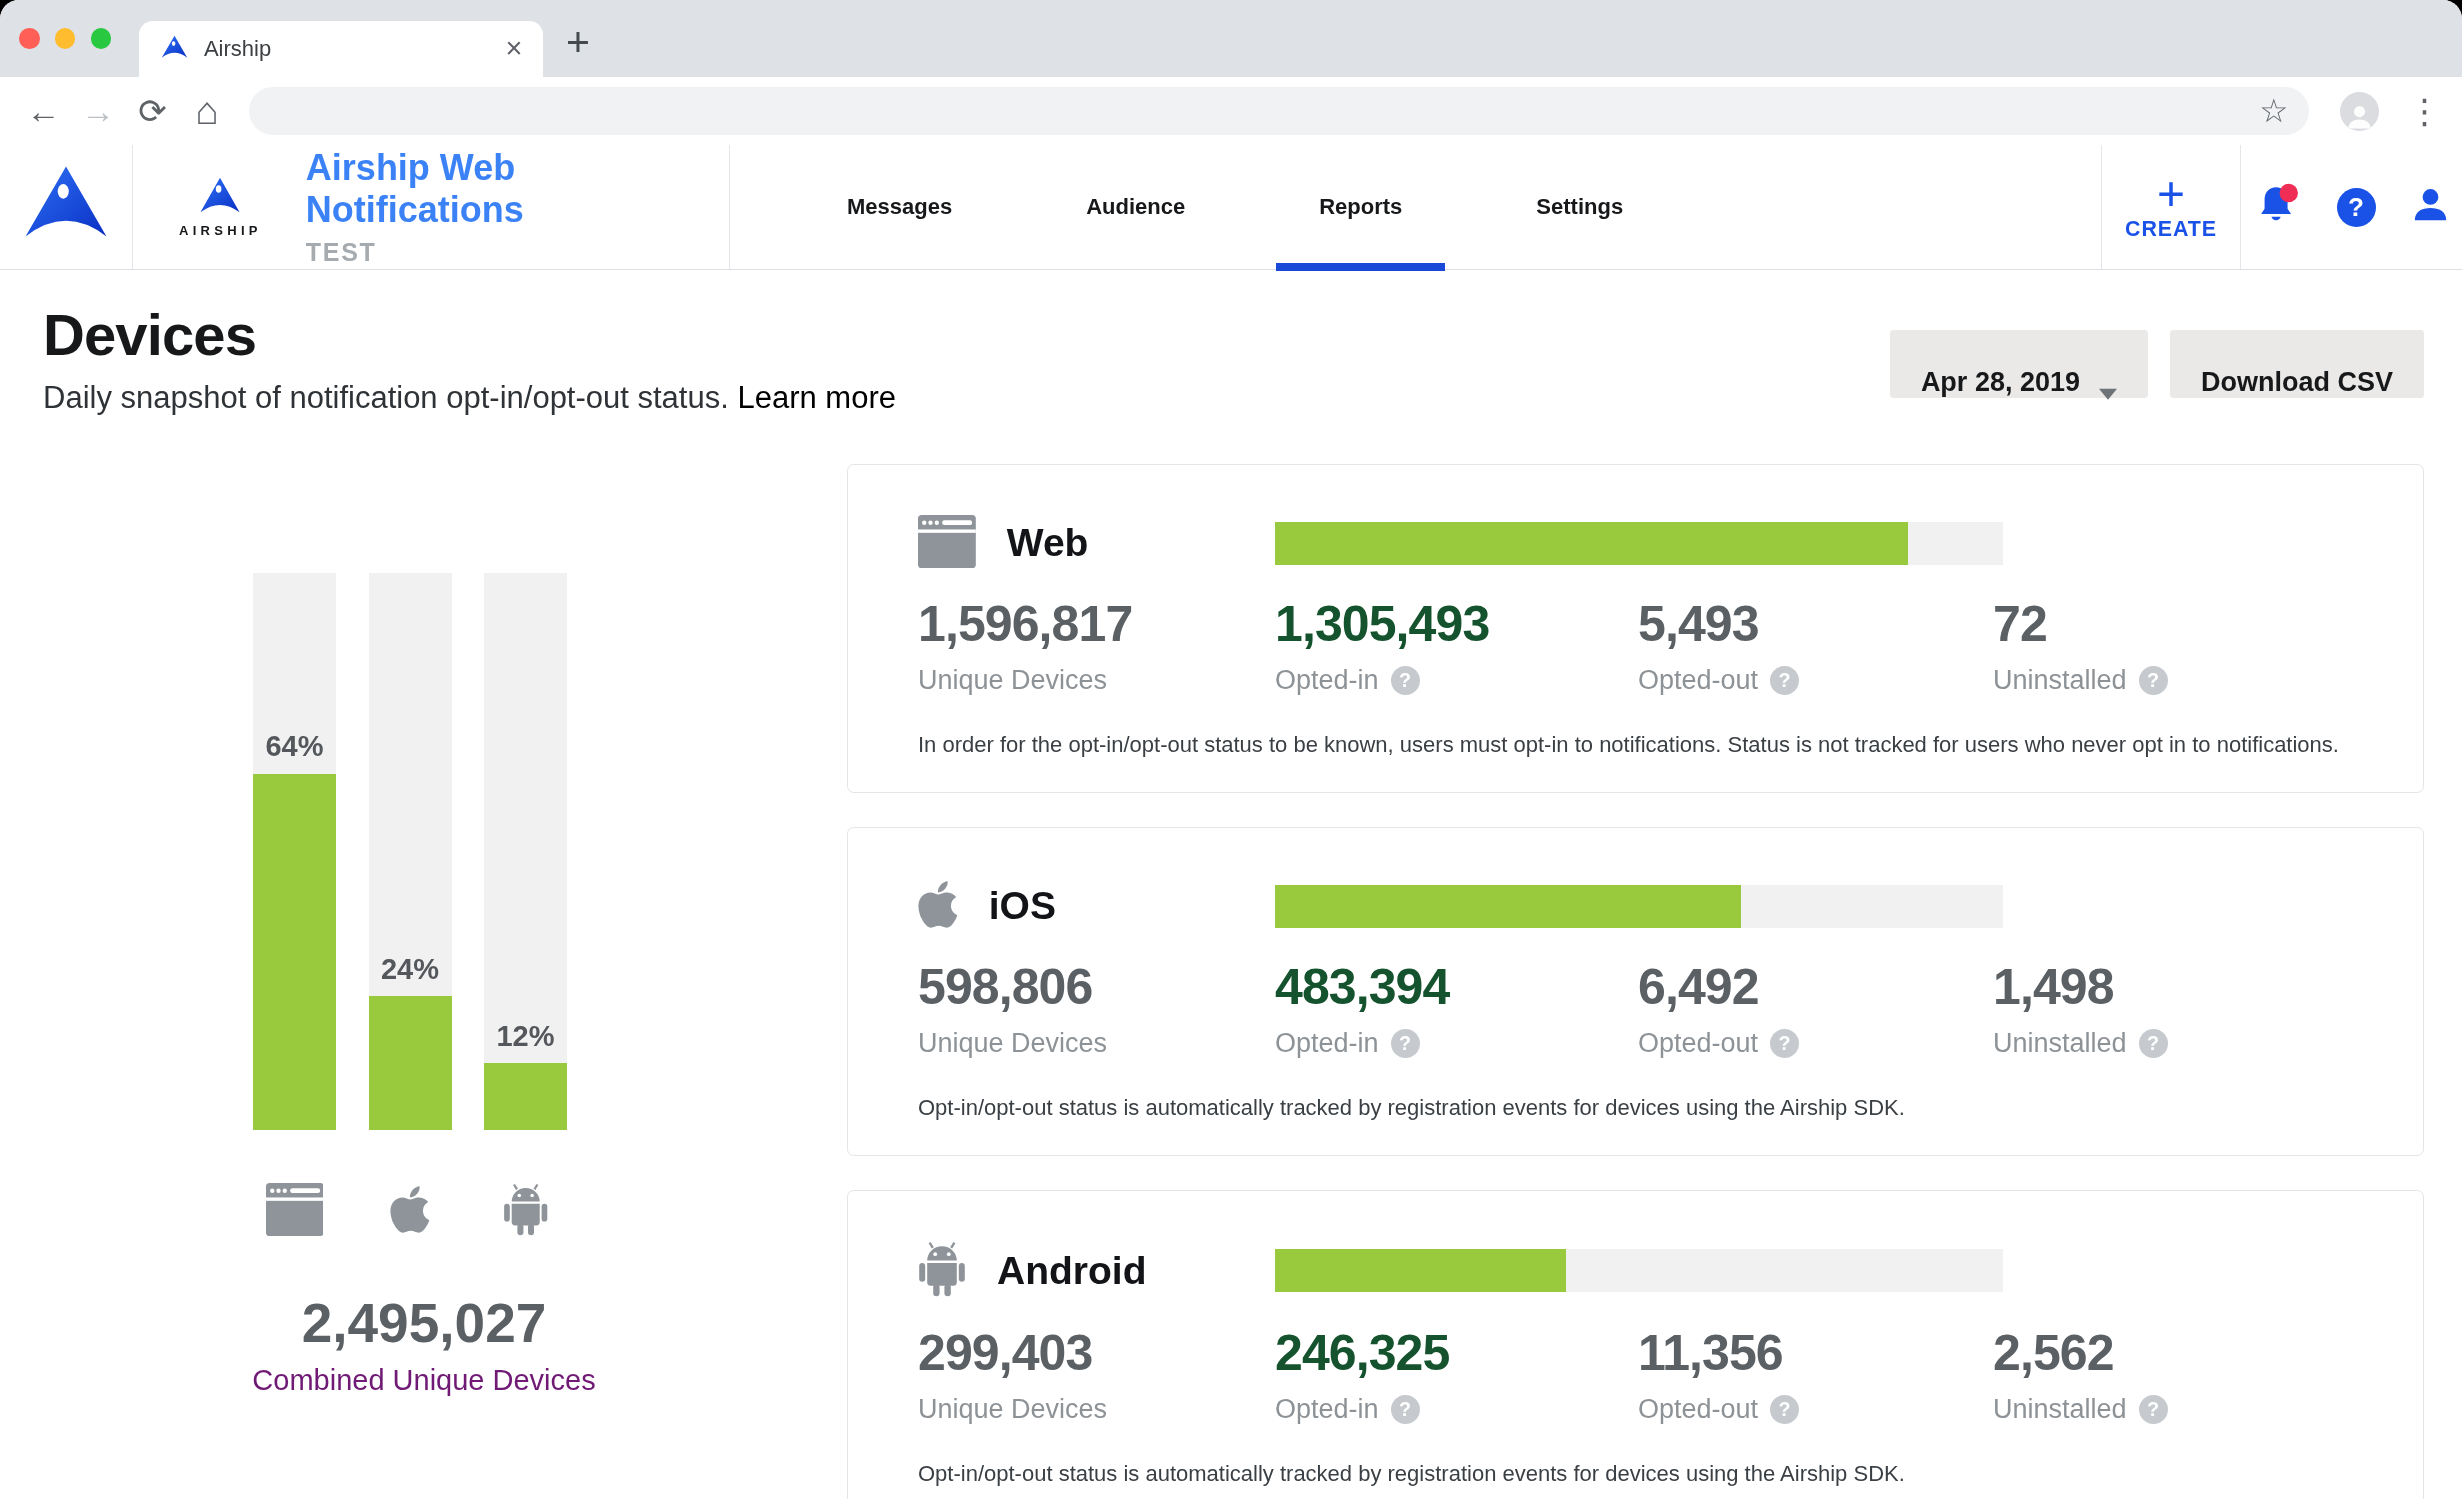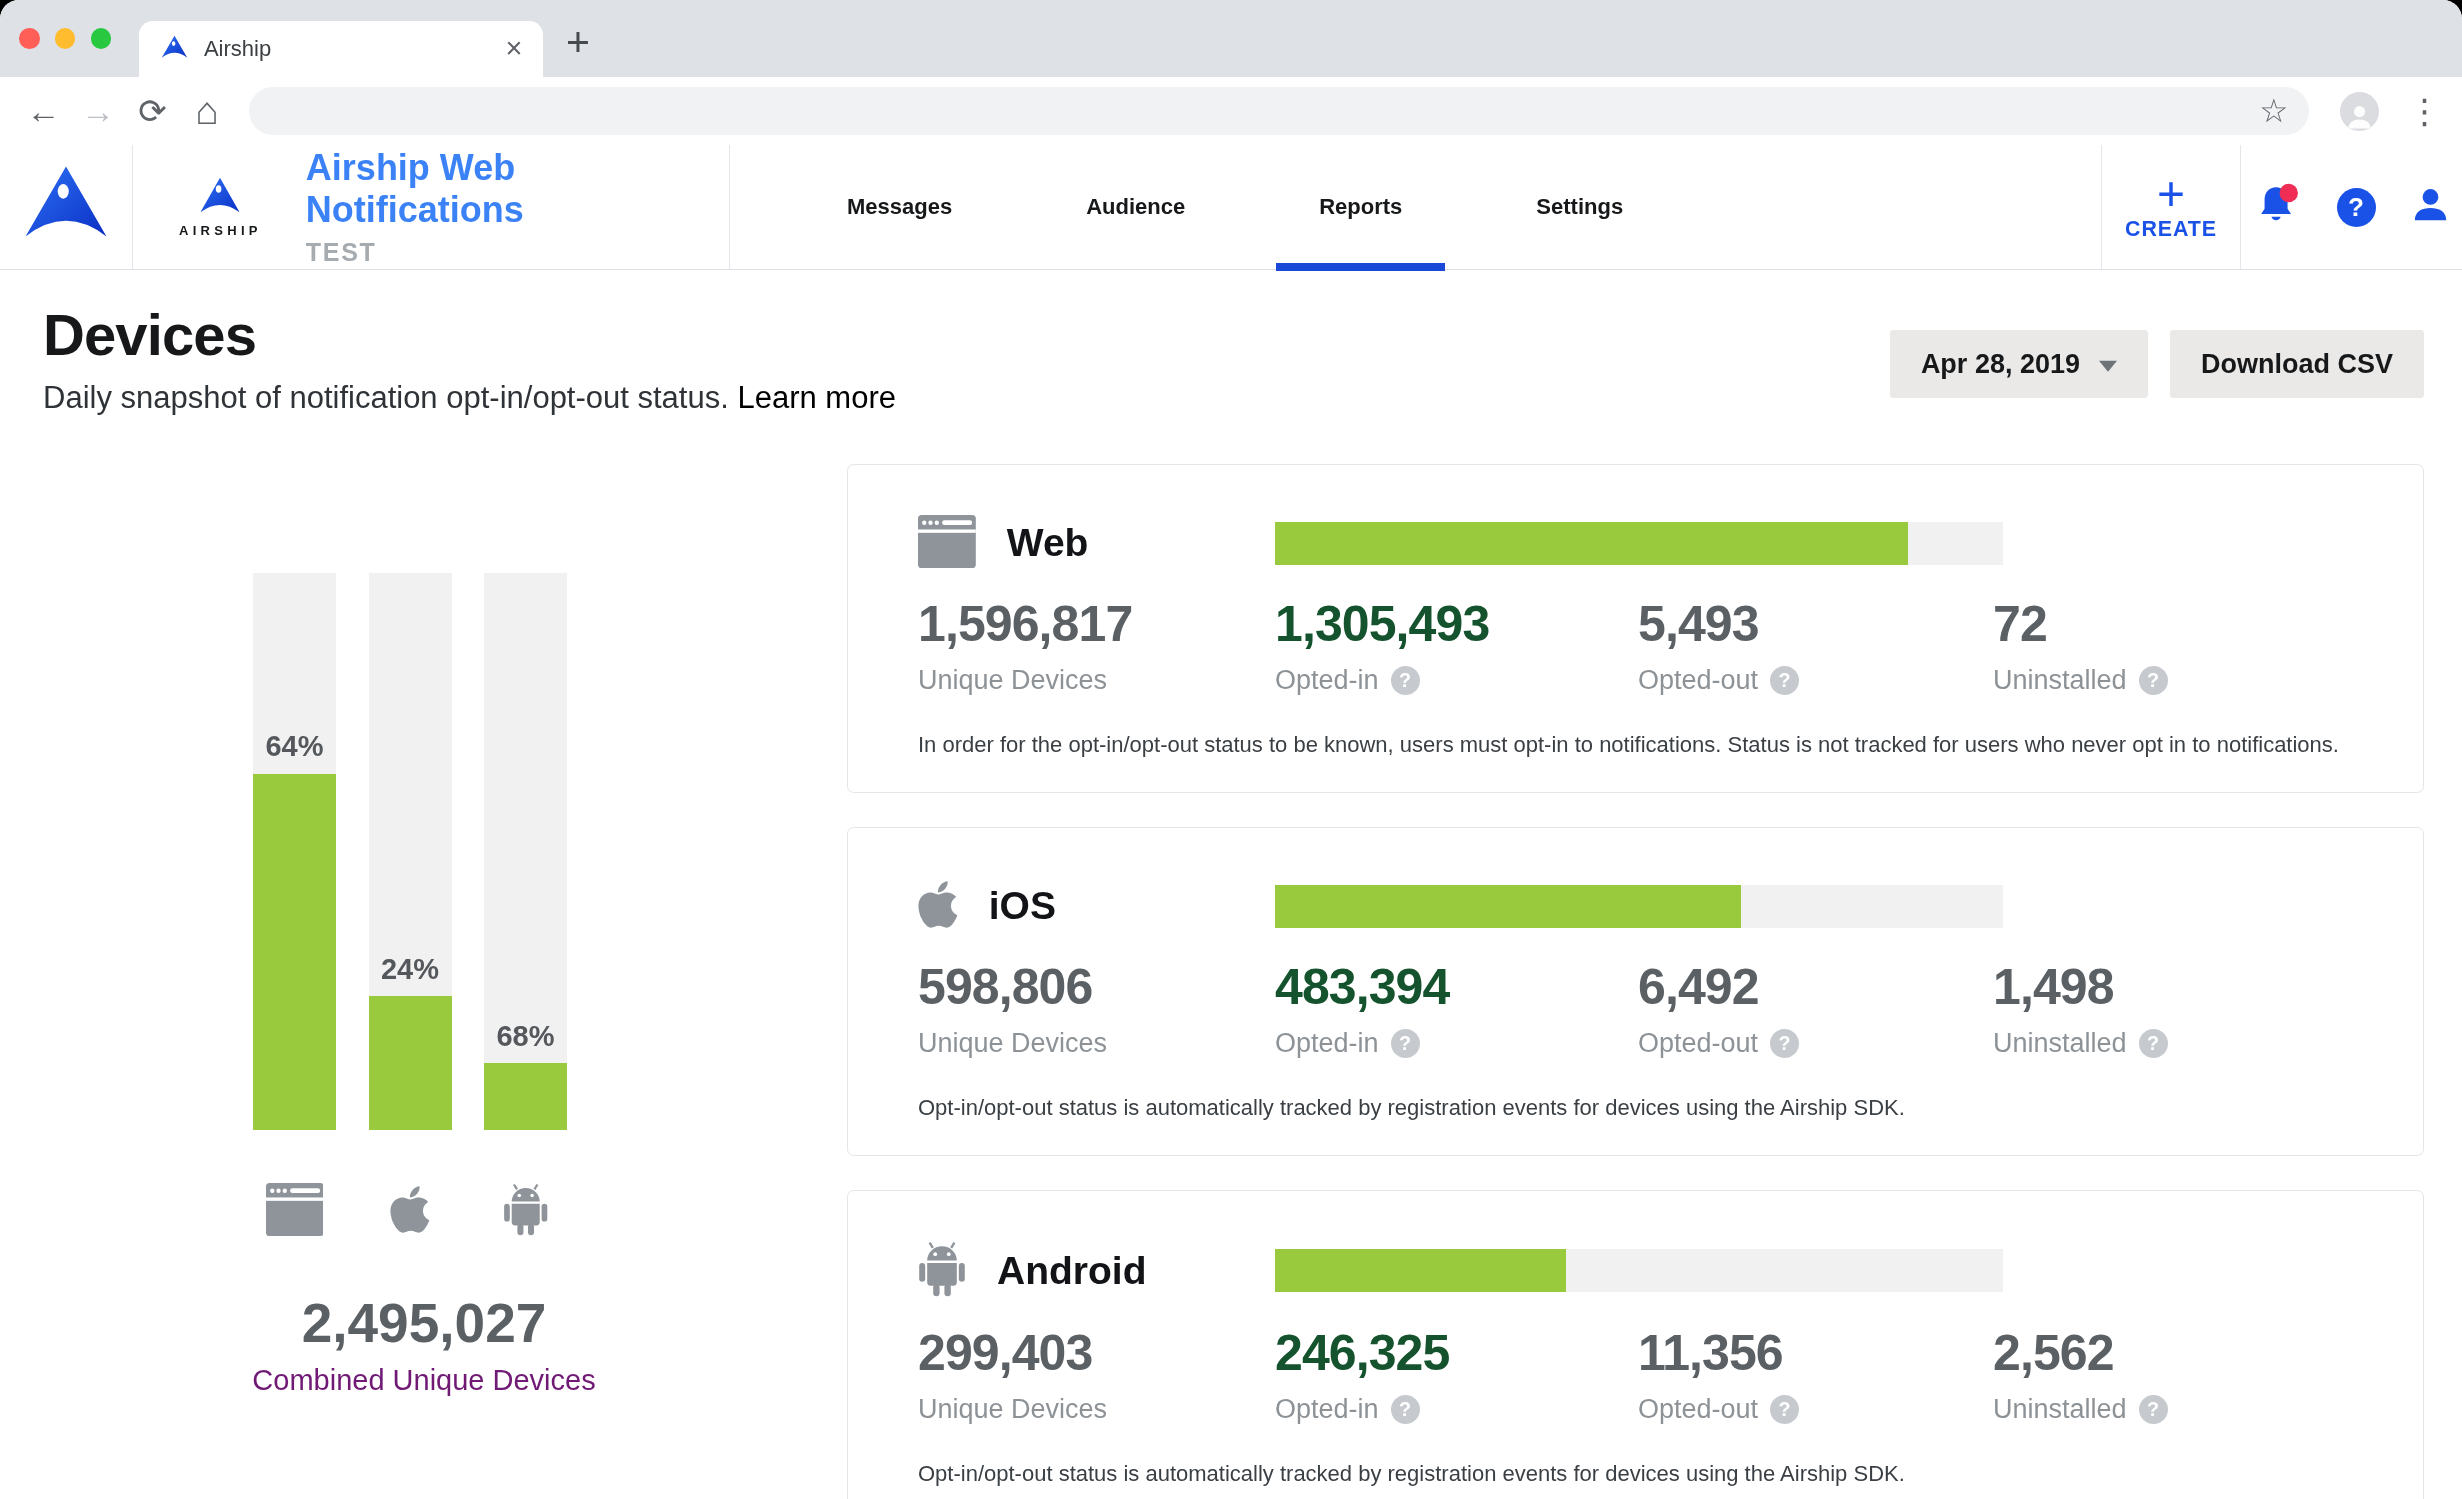--- a/index.html
+++ b/index.html
@@ -51,21 +51,21 @@
   .person-wrap svg { width:41px; height:41px; }
 
   
   .content { padding:31px 38px 0 43px; background:#fff; }
   .page-head { display:flex; align-items:flex-start; }
   .ph-left { flex:1; }
   h1.page-title { font-size:58px; font-weight:bold; color:#16181A; letter-spacing:-0.9px; }
   .page-sub { margin-top:12px; font-size:31px; color:#2F3337; }
   .page-sub a { color:#000000; text-decoration:none; }
   .ph-buttons { display:flex; gap:22px; margin-top:29px; }
-  .btn { height:68px; background:#EAE9E8; border:none; border-radius:3.4px; font-family:"Liberation Sans",sans-serif; font-size:27px; font-weight:bold; color:#16181A; padding:0 31px; display:flex; align-items:center; cursor:pointer; }
+  .btn { height:68px; background:#EAE9E8; border:none; border-radius:3.4px; font-family:"Liberation Sans",sans-serif; font-size:27px; font-weight:bold; color:#16181A; padding:0 31px; display:flex; align-items:flex-end; cursor:pointer; }
   .caret { width:0; height:0; border-left:9.4px solid transparent; border-right:9.4px solid transparent; border-top:11px solid #6E7378; margin-left:19px; transform:translateY(1.7px); }
 
   .main { display:flex; margin-top:48px; }
 
   
   .chart-col { width:804px; padding-top:109px; }
   .bars { display:flex; gap:32.5px; margin-left:210px; }
   .bar-track { width:83px; height:557px; background:#F1F1F1; position:relative; }
   .bar-fill { position:absolute; left:0; bottom:0; width:100%; background:#99C93C; }
   .bar-pct { position:absolute; bottom:100%; margin-bottom:10.3px; width:140%; left:-20%; text-align:center; font-size:29px; font-weight:bold; color:#54585C; }
@@ -219,21 +219,21 @@
               <span class="bar-pct">64%</span>
             </div>
           </div>
           <div class="bar-track">
             <div class="bar-fill" style="height: 24%;">
               <span class="bar-pct">24%</span>
             </div>
           </div>
           <div class="bar-track">
             <div class="bar-fill" style="height: 12%;">
-              <span class="bar-pct">68%</span>
+              <span class="bar-pct">12%</span>
             </div>
           </div>
         </div>
         <div class="chart-icons">
           <span class="ci">
             <svg viewBox="0 0 24 22">
                 <rect width="24" height="22" rx="1.5" fill="#8E9499"></rect>
                 <rect y="6" width="24" height="1.4" fill="#fff"></rect>
                 <circle cx="2.6" cy="3.2" r="0.9" fill="#fff"></circle>
                 <circle cx="5.2" cy="3.2" r="0.9" fill="#fff"></circle>

